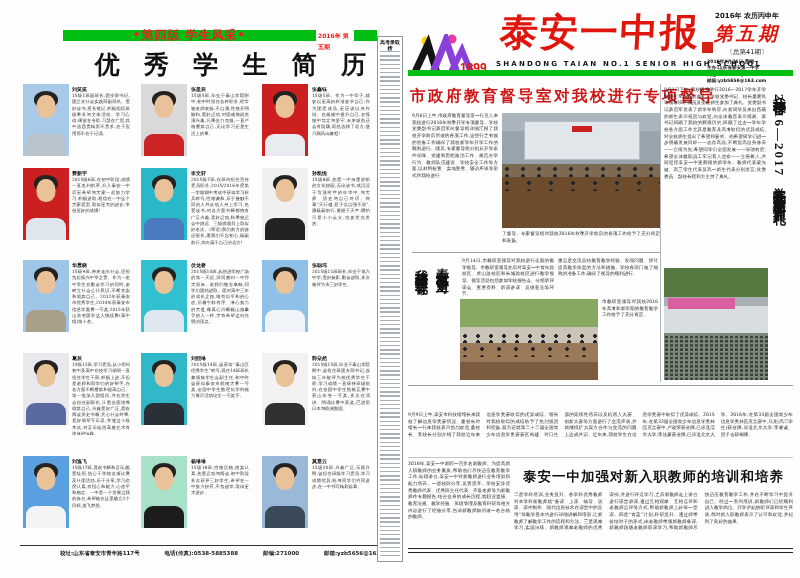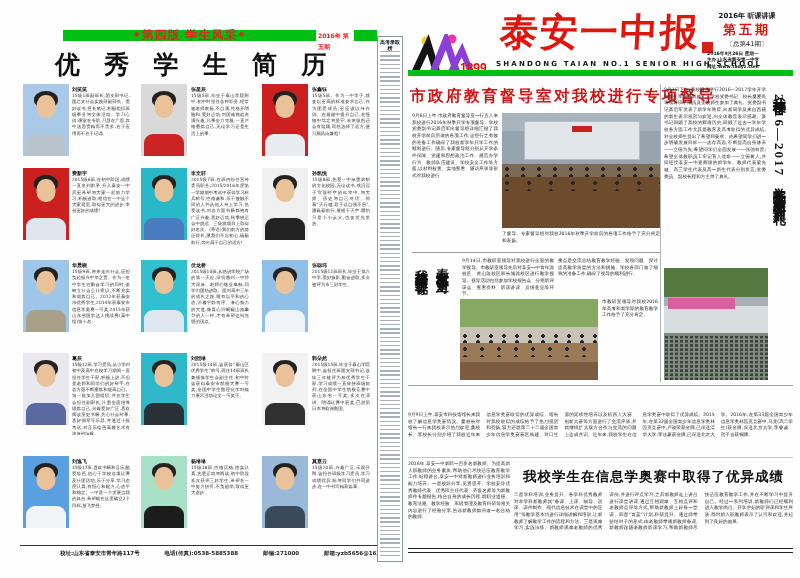--- a/index.html
+++ b/index.html
@@ -3,21 +3,21 @@
 <meta charset="utf-8">
 <style>
   html,body{margin:0;padding:0;background:#ffffff;}
   .sheet{position:relative;width:800px;height:578px;background:#fefefe;overflow:hidden;
          font-family:"DejaVu Sans",sans-serif;color:#222;}
   .abs{position:absolute;}
   
   .banner-green{position:absolute;top:30px;height:11px;background:#00be12;}
   .banner-label{width:100%;text-align:center;font-size:12px;font-weight:bold;color:#e82222;line-height:11px;letter-spacing:1px;}
   .banner-issue{position:absolute;top:30px;left:318px;width:34px;font-size:6px;font-weight:bold;color:#e82222;line-height:11px;}
-  .lp-title{position:absolute;top:48px;left:15px;width:360px;text-align:center;
+  .lp-title{position:absolute;top:48px;left:15px;width:360px;text-align:right;
             font-family:"Liberation Serif","DejaVu Serif",serif;font-weight:bold;
             font-size:25px;letter-spacing:9px;color:#111;}
   .photo{position:absolute;width:46px;height:72px;overflow:hidden;}
   .ph-hair{position:absolute;left:50%;top:7px;transform:translateX(-50%);width:24px;height:17px;border-radius:50% 50% 42% 42%;background:#242220;}
   .ph-head{position:absolute;left:50%;top:11px;transform:translateX(-50%);width:19px;height:23px;border-radius:48% 48% 46% 46%;background:#e9c29a;}
   .ph-torso{position:absolute;left:50%;bottom:-4px;transform:translateX(-50%);width:40px;height:26px;border-radius:9px 9px 0 0;}
   .bio{position:absolute;width:58px;height:80px;overflow:hidden;}
   .sname{font-size:5px;font-weight:bold;color:#111;margin-bottom:1px;}
   .btext{font-size:4.4px;line-height:1.42;text-align:justify;color:#333;}
   .lp-rule{position:absolute;top:545px;left:20px;width:372px;border-top:1px solid #333;}
@@ -31,21 +31,21 @@
   
   .page-right{position:absolute;left:408px;top:0;width:385px;height:578px;}
   .mast-title{position:absolute;left:92px;top:10px;width:205px;font-family:"Liberation Serif","DejaVu Serif",serif;
               font-weight:bold;font-size:38px;line-height:1.2;color:#e0150c;letter-spacing:2px;white-space:nowrap;
               transform:skewX(-3deg);}
   .mast-seal{position:absolute;left:294px;top:42px;width:11px;height:11px;background:#d42315;}
   .mast-sub{position:absolute;left:88px;top:60px;width:215px;text-align:center;font-size:7px;font-weight:bold;
             letter-spacing:2.2px;color:#141414;white-space:nowrap;}
   .mast-info{position:absolute;left:293px;top:11px;width:92px;text-align:center;color:#111;}
   .mi-year{font-size:7px;font-weight:bold;}
-  .mi-issue{font-size:13px;font-weight:bold;color:#e0150c;font-family:"Liberation Serif",serif;letter-spacing:3px;}
+  .mi-issue{font-size:19px;font-weight:bold;color:#e0150c;font-family:"Liberation Serif",serif;font-style:italic;letter-spacing:3px;}
   .mi-total{font-size:6.5px;margin-top:1px;}
   .mi-small{font-size:4.6px;font-weight:bold;margin-top:1.5px;text-align:left;padding-left:6px;}
   .green-bar{position:absolute;left:0;top:70px;width:385px;height:6px;background:#00be12;}
   .headline-red{color:#cf1616;font-weight:bold;font-family:"Liberation Serif",serif;}
   .a1-head{position:absolute;left:2px;top:86px;width:292px;text-align:center;font-size:15.5px;letter-spacing:2.5px;white-space:nowrap;}
   .news{font-size:4.6px;line-height:1.45;text-align:justify;color:#2a2a2a;overflow:hidden;}
   .a1-col{left:4px;top:113px;width:86px;height:140px;}
   .a1-photo{left:94px;top:113px;width:158px;height:115px;overflow:hidden;
             background:linear-gradient(180deg,#a9b4bd 0 16%,#97a3ad 16% 44%,#7c6a52 44% 56%,#6d4b2d 56% 100%);}
   .a1-board{position:absolute;left:14%;top:7%;width:72%;height:32%;background:#e0e6ea;border:1px solid #b4bdc5;}
@@ -250,21 +250,21 @@
       <circle cx="40" cy="5" r="4.5" fill="#e83aa0"></circle>
       <path d="M4 36 L16 10 L24 36" stroke="#141414" stroke-width="7" fill="none" stroke-linecap="round"></path>
       <path d="M22 36 L34 6 L44 36" stroke="#8a3fd8" stroke-width="7" fill="none" stroke-linecap="round"></path>
       <path d="M40 36 L50 16 L58 36" stroke="#8a3fd8" stroke-width="6" fill="none" stroke-linecap="round"></path>
       <text x="48" y="38" font-size="12" font-weight="bold" fill="#e0150c" font-family="Liberation Sans,sans-serif">1899</text>
     </svg>
     <div class="mast-title">泰安一中报</div>
     <div class="mast-seal"></div>
     <div class="mast-sub">SHANDONG  TAIAN  NO.1  SENIOR  HIGH  SCHOOL</div>
     <div class="mast-info">
-      <div class="mi-year">2016年  听课讲课</div>
+      <div class="mi-year">2016年  农历丙申年</div>
       <div class="mi-issue">第五期</div>
       <div class="mi-total">〔总第41期〕</div>
       <div class="mi-small">2016年9月26日 星期一</div>
       <div class="mi-small">主办:山东省泰安第一中学</div>
       <div class="mi-small">网址:www.tadyz.com</div>
       <div class="mi-small">邮箱:yzb5656@163.com</div>
     </div>
     <div class="green-bar"></div>
 
     <div class="a1-head headline-red">市政府教育督导室对我校进行专项督导</div>
@@ -300,18 +300,18 @@
     </div>
     <div class="vtext a2-vhead">我校举行2016—2017学年开学暨新生军训开训典礼</div>
 
     <div class="hrule" style="left:0;top:385px;width:385px;"></div>
 
     <div class="news abs a4-body">9月9日上午,泰安市科技馆馆长来我校了解信息学奥赛情况。桑校长对馆长一行来我校表示热烈欢迎,桑校长、李校长分别介绍了我校近年来信息学奥赛取得的优异成绩。馆长对我校取得的成绩给予了热烈祝贺和赞扬,双方还就第二十二届全国青少年信息学奥赛赛区构建、对口生源的延续性培养以及机器人大赛、创新大赛等方面进行了交流座谈,并就继续扩大双方合作与交流的问题上达成共识。近年来,我校学生在信息学奥赛中取得了优异成绩。2015年,在第32届全国青少年信息学奥林匹克竞赛中,卢政荣获金牌,已保送清华大学;李佳豪获金牌,已保送北京大学。2016年,在第33届全国青少年信息学奥林匹克竞赛中,马龙(高二学生)获金牌,保送北京大学;李睿诚、贺子嘉获铜牌。</div>
 
     <div class="hrule" style="left:0;top:457px;width:385px;border-color:#c2c6ca;"></div>
 
     <div class="news abs a5-intro">2016年,泰安一中新聘一百多名新教师。为提高新入职教师的业务素质,帮助他们尽快适应教育教学工作,站稳讲台,泰安一中对新教师进行业务培训和能力培养。一是校际分享,见贤思齐。学校安排优秀教师代表、优秀班主任代表、齐鲁名师等为新教师作专题报告,结合自身的成长历程,就职业道德、教育法规、教学经验、班级管理及教育科研等相关内容进行了经验分享,告诉新教师如何做一名合格的教师。</div>
-    <div class="a5-head">我校学生在信息学奥赛中取得了优异成绩</div>
+    <div class="a5-head">泰安一中加强对新入职教师的培训和培养</div>
     <div class="news abs a5-body">二是学科培训,业务提升。各学科优秀教师对本学科新教师就“备课、上课、辅导、说课、课件制作、现代信息技术在课堂中的应用”等教学基本功进行详细讲解和培训,让新教师了解教学工作的流程和方法。三是观摩学习,实践演练。新教师观摩老教师的优秀课例,并进行评点学习,之后新教师走上讲台进行课堂讲课,通过互相观摩、互相点评和老教师点评等方式,帮助新教师上好每一堂课。四是“青蓝”计划,科研提升。通过师带徒结对子的形式,由老教师带领新教师备课,新教师跟随老教师听课学习,帮助新教师尽快适应教育教学工作,并在不断学习中提升自己。经过一系列培训,新教师们已经顺利进入教学岗位。开学伊始的听评课和学生座谈,都对新入职教师表示了认可和欢迎,并起到了良好的效果。</div>
 
     <div class="bot-rule"></div>
   </div>
 </div>
 
 </body></html>

